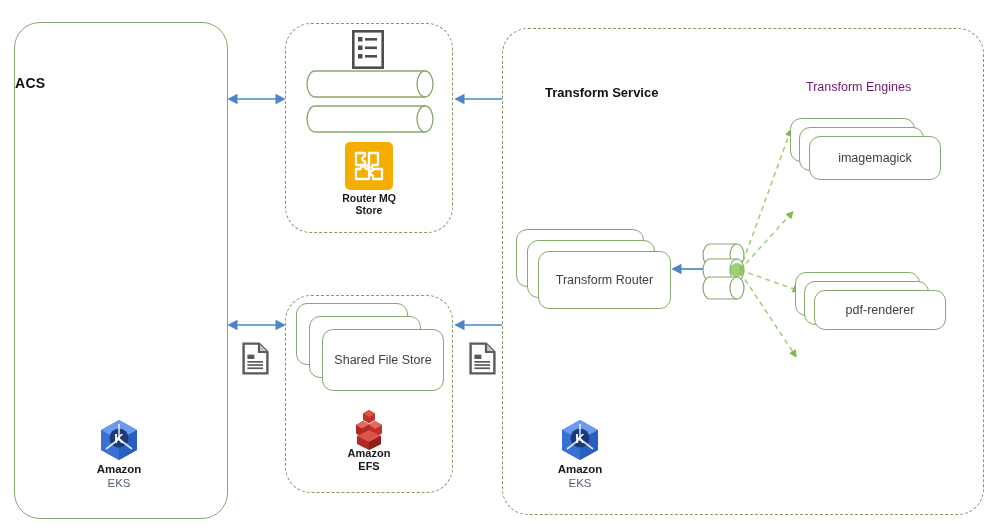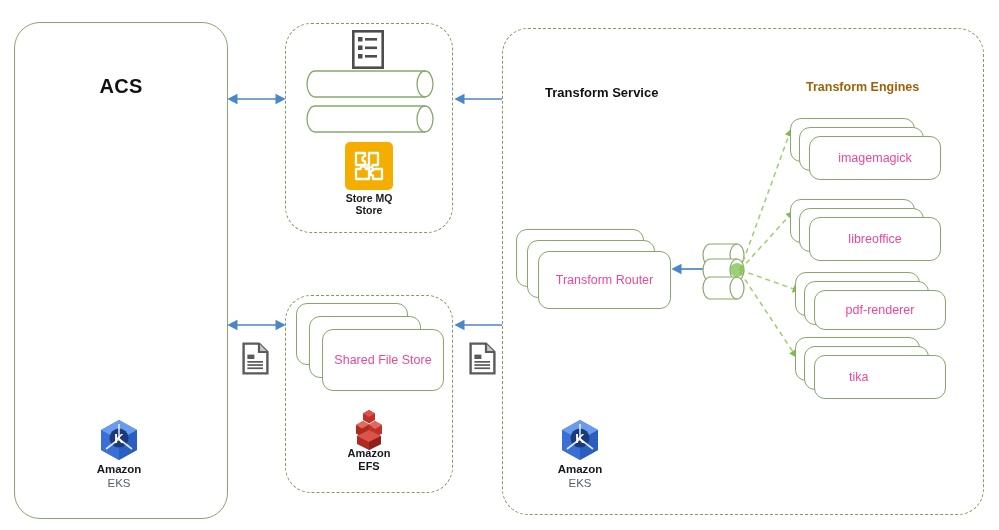--- a/index.html
+++ b/index.html
@@ -37,54 +37,54 @@
   
   .panel-title {
     position: absolute;
     font-weight: bold;
     color: #111111;
     white-space: nowrap;
   }
   .acs-title {
     left: 0; right: 0;
     top: 52px;
-    text-align: center;
-    font-size: 20px;
+    text-align: left;
+    font-size: 14px;
     letter-spacing: .3px;
   }
   .ts-title {
     left: 42px;
     top: 56px;
     font-size: 13px;
   }
   .engines-title {
     position: absolute;
     left: 806px;
     top: 80px;
     font-size: 12.5px;
-    color: #a16207;
-    font-weight: bold;
+    color: #701a75;
+    font-weight: normal;
     white-space: nowrap;
   }
 
   
   .stack {
     position: absolute;
   }
   .stack .card {
     position: absolute;
     box-sizing: border-box;
     border: 1.3px solid #86a96b;
     border-radius: 11px;
     background: #ffffff;
   }
   .stack .card.lbl {
     display: flex;
     align-items: center;
-    color: #ec4899;
+    color: #404040;
     font-size: 12.5px;
   }
   .stack .card.lbl.center { justify-content: center; }
   .stack .card.lbl.leftish { justify-content: flex-start; padding-left: 34px; }
 
   
   .cyl {
     position: absolute;
   }
   .cyl svg { display: block; overflow: visible; }
@@ -203,21 +203,21 @@
       <rect x="0" y="0" width="48" height="48" rx="5" fill="#f5ad00"></rect>
       <g fill="none" stroke="#ffffff" stroke-width="2.3" stroke-linejoin="round">
         <path d="M11,11 H20 v3.2 a2.6,2.6 0 0 0 0,5.2 V23 H11 Z"></path>
         <path d="M24,11 H33 v12 h-5.4 a2.6,2.6 0 0 1 -5.2,0 H24 Z"></path>
         <path d="M11,27 h4.6 a2.6,2.6 0 0 1 5.2,0 H24 v10 H11 Z"></path>
         <path d="M28,27 H37 v10 H28 v-3.4 a2.6,2.6 0 0 1 0,-5.2 Z"></path>
       </g>
     </svg>
   </div>
   <div class="svc-caption mq" style="left:319px; top:192px; width:100px;">
-    <span class="l1">Store MQ</span>
+    <span class="l1">Router MQ</span>
     <span class="l2">Store</span>
   </div>
 
   <svg class="arrow-svg" style="left:458px; top:90px;" width="52" height="20">
     <line x1="6" y1="9" x2="45" y2="9" stroke="#4a86c8" stroke-width="1.7" marker-start="url(#bl-s)" marker-end="url(#bl-e)"></line>
   </svg>
 
   <div class="panel panel-dashed" style="left:285px; top:295px; width:168px; height:198px;"></div>
 
   <div class="stack" style="left:296px; top:303px; width:148px; height:90px;">
@@ -325,43 +325,29 @@
   </svg>
 
   <div class="stack" style="left:790px; top:118px; width:155px; height:62px;">
     <div class="card" style="left:0px; top:0px; width:125px; height:44px;"></div>
     <div class="card" style="left:9px; top:9px; width:125px; height:44px;"></div>
     <div class="card lbl center" style="left:19px; top:18px; width:132px; height:44px;">
       <span>imagemagick</span>
     </div>
   </div>
 
-  <div class="stack" style="left:790px; top:199px; width:155px; height:62px;">
-    <div class="card" style="left:0px; top:0px; width:125px; height:44px;"></div>
-    <div class="card" style="left:9px; top:9px; width:125px; height:44px;"></div>
-    <div class="card lbl center" style="left:19px; top:18px; width:132px; height:44px;">
-      <span>libreoffice</span>
-    </div>
-  </div>
 
   <div class="stack" style="left:795px; top:272px; width:155px; height:62px;">
     <div class="card" style="left:0px; top:0px; width:125px; height:44px;"></div>
     <div class="card" style="left:9px; top:9px; width:125px; height:44px;"></div>
     <div class="card lbl center" style="left:19px; top:18px; width:132px; height:40px;">
       <span>pdf-renderer</span>
     </div>
   </div>
 
-  <div class="stack" style="left:795px; top:337px; width:155px; height:62px;">
-    <div class="card" style="left:0px; top:0px; width:125px; height:44px;"></div>
-    <div class="card" style="left:9px; top:9px; width:125px; height:44px;"></div>
-    <div class="card lbl leftish" style="left:19px; top:18px; width:132px; height:44px;">
-      <span>tika</span>
-    </div>
-  </div>
 
   <div class="icon" style="left:557px; top:418px;">
     <svg width="46" height="44" viewBox="0 0 46 44" aria-hidden="true">
       <polygon points="23,2 41,12 41,32 23,42 5,32 5,12" fill="#4a7fe0"></polygon>
       <polygon points="23,2 41,12 23,22 5,12" fill="#6b9bf0"></polygon>
       <polygon points="23,22 41,12 41,32 23,42" fill="#2a5fc0"></polygon>
       <polygon points="5,12 23,22 23,42 5,32" fill="#3a6fd8"></polygon>
       <circle cx="23" cy="20" r="9.5" fill="#1b3a7a"></circle>
       <text x="23" y="25" font-family="'Liberation Sans',sans-serif" font-size="13" font-weight="bold" fill="#ffffff" text-anchor="middle">K</text>
       <path d="M23 21 L36 31 M23 21 L10 31 M23 21 L23 6" stroke="#ffffff" stroke-width="1.6" fill="none" opacity="0.85"></path>

